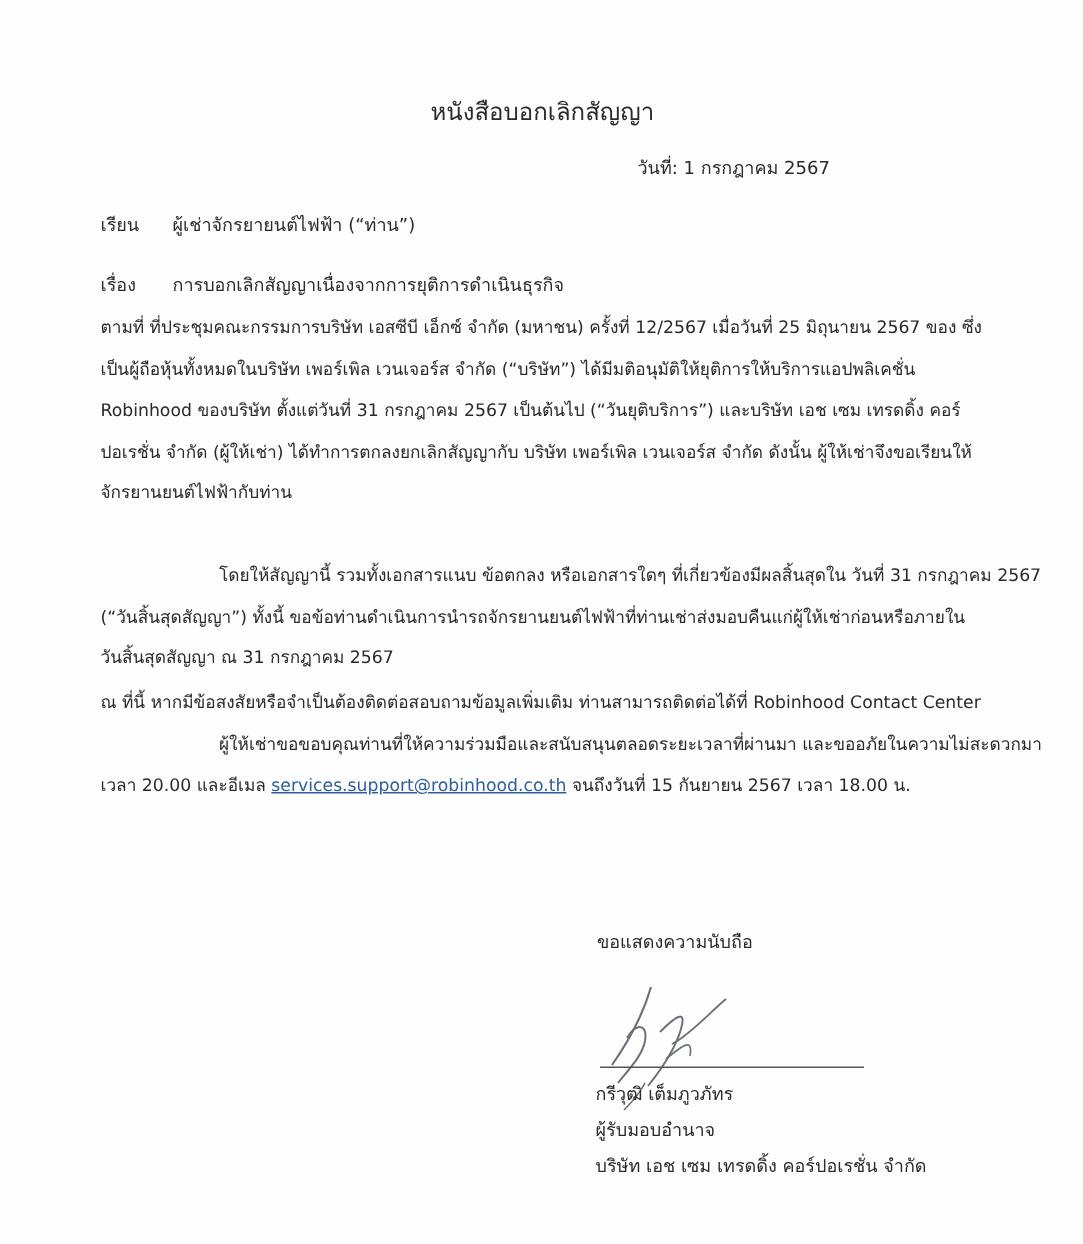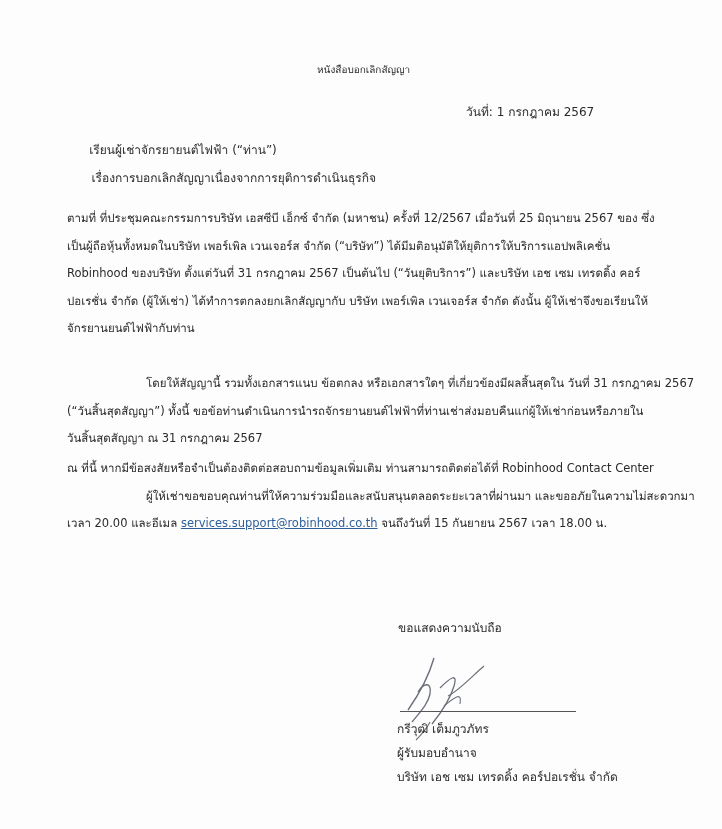--- a/index.html
+++ b/index.html
@@ -18,43 +18,41 @@
     }
     .page {
       position: absolute;
       left: 0; top: 0;
       width: 722px;
       height: 829px;
       background: #fdfdfd;
     }
     .title {
       position: absolute;
-      left: 317px;
+      left: 287px;
       top: 62px;
-      font-size: 10px;
+      font-size: 16px;
     }
     .date {
       position: absolute;
       left: 425px;
       top: 102px;
       font-size: 12px;
-      margin-left: 41px;
     }
     .meta-row {
       position: absolute;
       left: 67px;
       font-size: 12px;
       display: flex;
-      text-align: right;
     }
     .meta-row .meta-label {
       width: 48px;
     }
     .row-to { top: 140px; }
-    .row-subject { top: 168px; }
+    .row-subject { top: 180px; }
 
     .para {
       position: absolute;
       left: 67px;
       width: 600px;
       line-height: 27.5px;
       font-size: 11.5px;
       white-space: nowrap;
     }
     .para .line { display: block; }

